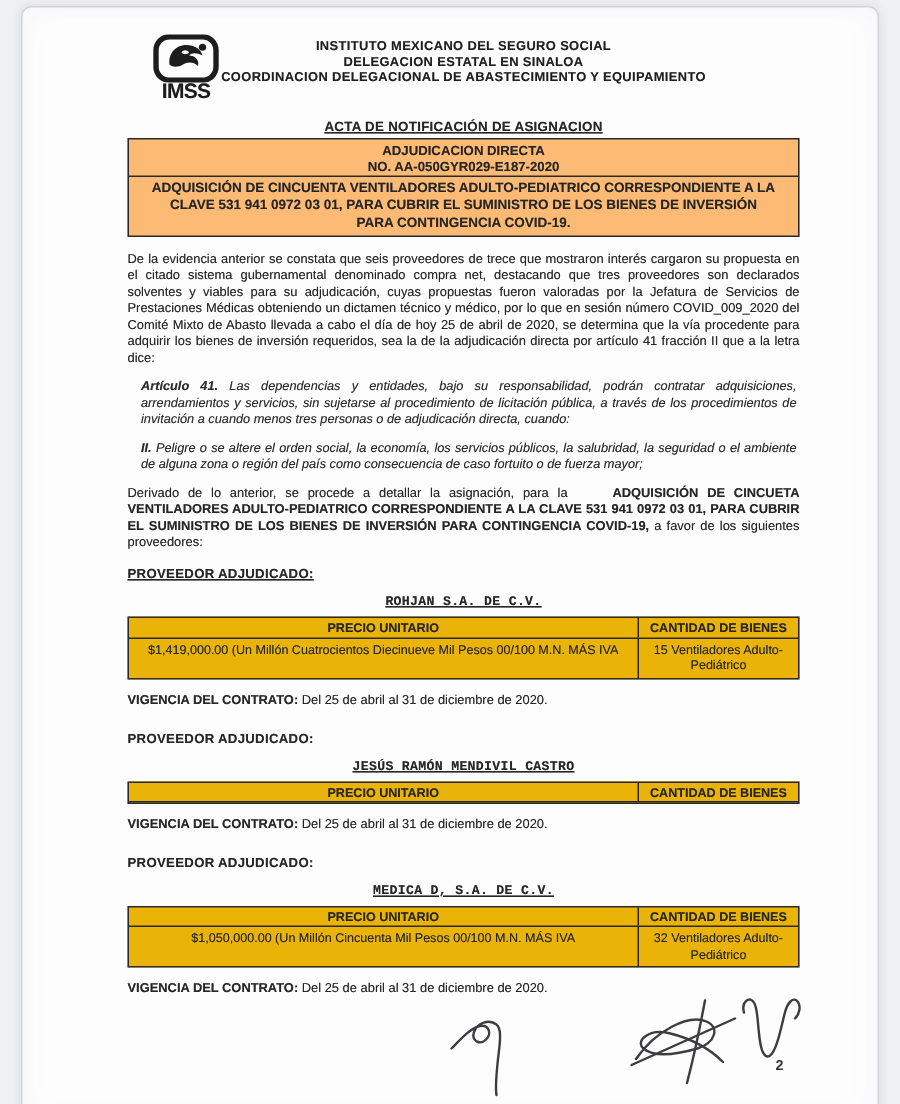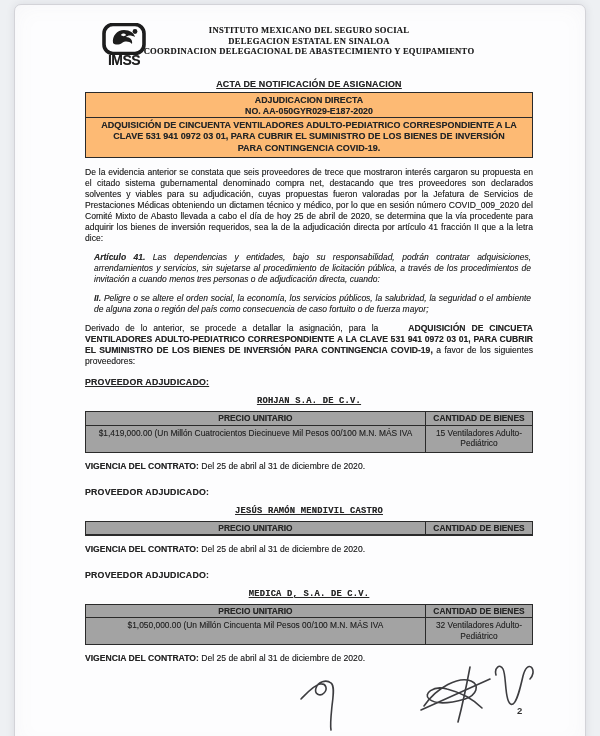--- a/index.html
+++ b/index.html
@@ -18,42 +18,42 @@
     box-shadow: 0 0 8px rgba(40,40,60,0.10), inset 0 0 22px rgba(120,120,140,0.05);
     overflow: hidden;
   }
   .content { padding: 16px 52px 0 70px; text-shadow: 0 0 0.4px rgba(60,60,60,0.55); }
 
   
   .hdr { position: relative; min-height: 44px; }
   .logo { position: absolute; left: 8px; top: 2px; width: 62px; text-align: center; }
   .logo svg { display: block; margin: 0 auto; }
   .logo-word { font-weight: bold; font-size: 14px; letter-spacing: -0.5px; line-height: 10px; color: #1d1d1d; }
-  .hdr-lines { text-align: center; font-size: 8.6px; font-weight: 600; letter-spacing: 0.25px; line-height: 10.6px; padding-top: 4px; color: #1f1f1f; font-family: Liberation Serif, serif; }
+  .hdr-lines { text-align: center; font-size: 8.6px; font-weight: 600; letter-spacing: 0.25px; line-height: 10.6px; padding-top: 4px; color: #1f1f1f; }
 
   
   .acta { text-align: center; font-size: 8.9px; font-weight: 700; letter-spacing: 0.2px; margin-top: 14px; text-decoration: underline; }
   .tbox-wrap { margin-top: 3px; border: 1px solid #2a2a2a; background: #fdba74; }
   .tbox1 { text-align: center; font-size: 8.8px; line-height: 10.6px; padding: 2px 4px 1px; border-bottom: 1px solid #2a2a2a; }
   .tbox1 .l1 { font-weight: 600; }
   .tbox1 .l2 { font-weight: 700; }
   .tbox2 { text-align: center; font-size: 9px; font-weight: 700; line-height: 11.2px; padding: 2px 14px 3px; }
 
   
   .para { font-size: 8.6px; line-height: 11.1px; text-align: justify; margin-top: 8px; }
   .para.first { margin-top: 9px; }
   .quote { margin-left: 9px; margin-right: 2px; font-style: italic; font-size: 8.5px; line-height: 10.9px; text-align: justify; margin-top: 8px; color: #2b2b2b; }
   .quote b { font-style: italic; }
   .b { font-weight: 700; margin-left: 24px; }
 
   
   .prov-label { font-size: 8.8px; font-weight: 700; margin-top: 16px; letter-spacing: 0.2px; }
   .prov-label.first { margin-top: 10px; text-decoration: underline; }
   .prov-name { text-align: center; font-size: 8.8px; font-weight: 700; text-decoration: underline; margin-top: 9px; letter-spacing: 0.2px; font-family: Liberation Mono, monospace; }
-  .ptable { display: flex; flex-direction: column; border: 1px solid #2a2a2a; margin-top: 5px; background: #a3a3a3; }
+  .ptable { display: flex; flex-direction: column; border: 1px solid #2a2a2a; margin-top: 5px; background: #eab308; }
   .prow { display: flex; }
   .prow.head { border-bottom: 1px solid #2a2a2a; font-weight: 700; }
   .pcell { font-size: 8.4px; line-height: 10.4px; text-align: center; padding: 1px 4px; }
   .pcell.c1 { width: 76%; }
   .pcell.c2 { width: 24%; border-left: 1px solid #2a2a2a; }
   .prow.body .pcell { padding: 2px 6px 3px; }
   .vigencia { font-size: 8.6px; margin-top: 8px; }
   .vigencia .lbl { font-weight: 700; }
 
   

